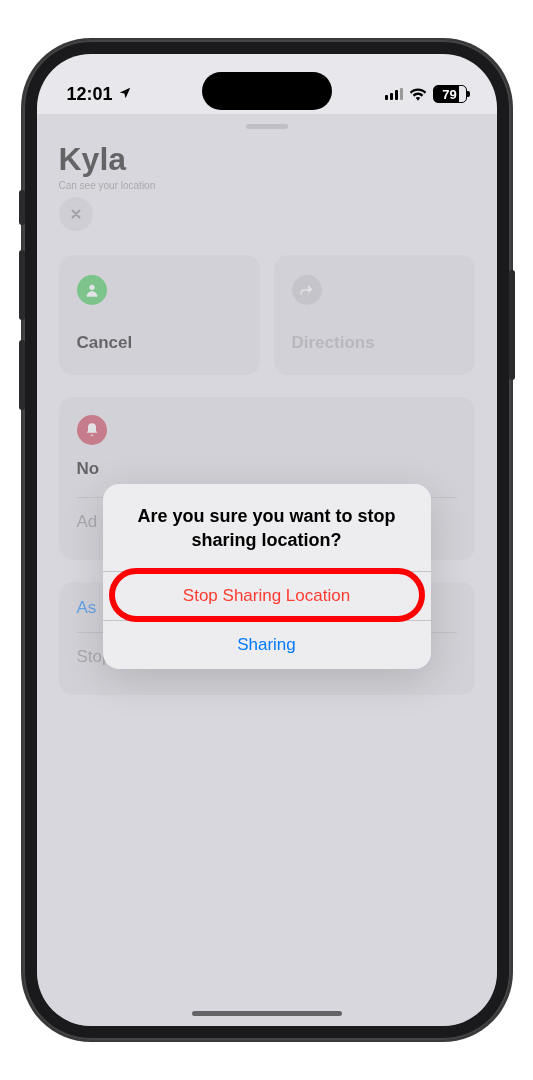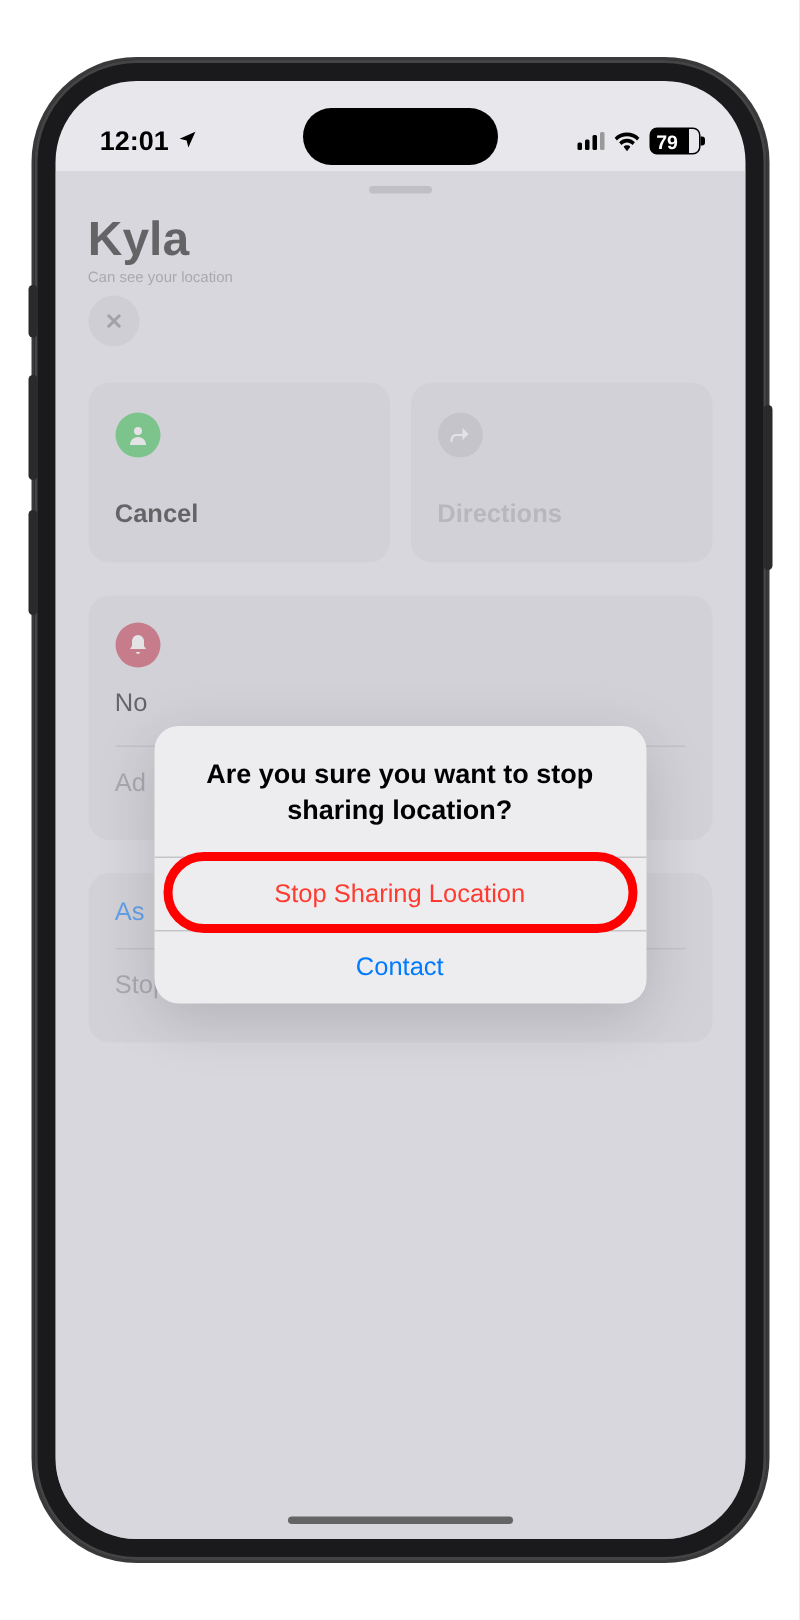--- a/index.html
+++ b/index.html
@@ -54,21 +54,21 @@
     }
     .status-left { display: flex; align-items: center; gap: 5px; }
     .status-right { display: flex; align-items: center; gap: 6px; }
     .location-arrow { font-size: 14px; }
     .battery-box {
       display: flex; align-items: center; gap: 1px;
       border: 1.5px solid #000; border-radius: 5px;
       padding: 1px 4px; font-size: 13px; font-weight: 700;
       background: linear-gradient(to right, #000 79%, transparent 79%);
       color: #fff; width: 34px; height: 18px;
-      justify-content: flex-start;
+      justify-content: center;
       position: relative;
     }
     .battery-box::after { content: ''; position: absolute; right: -4px; top: 5px; width: 3px; height: 6px; background: #000; border-radius: 0 2px 2px 0; }
     
     .overlay-dim {
       position: absolute;
       inset: 0;
       background: rgba(200,200,205,0.5);
       z-index: 5;
     }
@@ -105,21 +105,21 @@
     .section {
       background: rgba(120,120,128,0.1);
       border-radius: 14px; padding: 18px 18px 14px;
       margin-bottom: 22px;
     }
     .notif-icon {
       width: 30px; height: 30px; border-radius: 50%;
       background: #c73048; display: flex; align-items: center; justify-content: center;
       margin-bottom: 14px;
     }
-    .section-title { font-size: 17px; font-weight: 400; margin-bottom: 18px; }
+    .section-title { font-size: 17px; font-weight: 700; margin-bottom: 18px; }
     .section-link { font-size: 17px; color: #007aff; padding: 14px 0; border-top: 0.5px solid rgba(120,120,128,0.3); }
     .section-link.gray { color: #8a898e; }
     
     .alert {
       position: absolute;
       top: 430px;
       left: 50%;
       transform: translateX(-50%);
       width: 328px;
       background: #ededf0;
@@ -248,18 +248,18 @@
         <div class="section-link gray">Stop Sharing My Location</div>
       </div>
     </div>
 
     <div class="alert">
       <div class="alert-title">Are you sure you want to stop sharing location?</div>
       <div class="alert-btn destructive">
         <span>Stop Sharing Location</span>
         <div class="red-circle"></div>
       </div>
-      <div class="alert-btn cancel">Contact</div>
+      <div class="alert-btn cancel">Sharing</div>
     </div>
 
     <div class="home-indicator"></div>
   </div>
 </div>
 
 </body></html>

